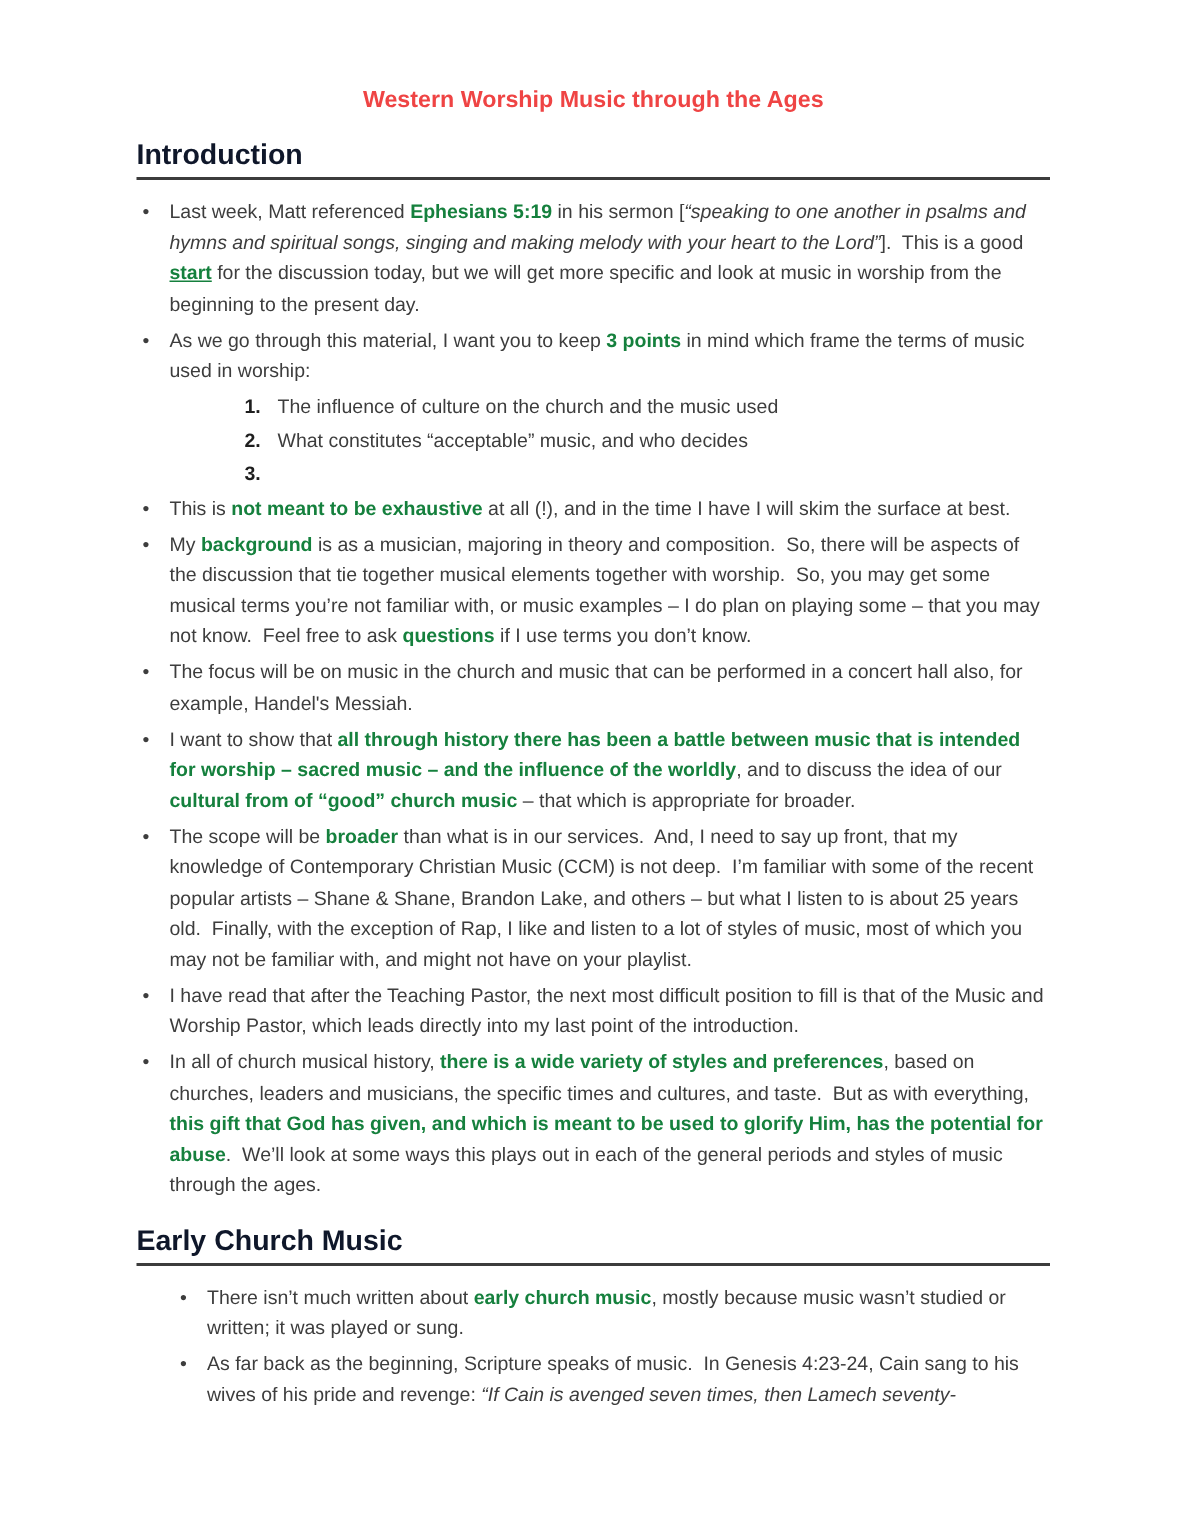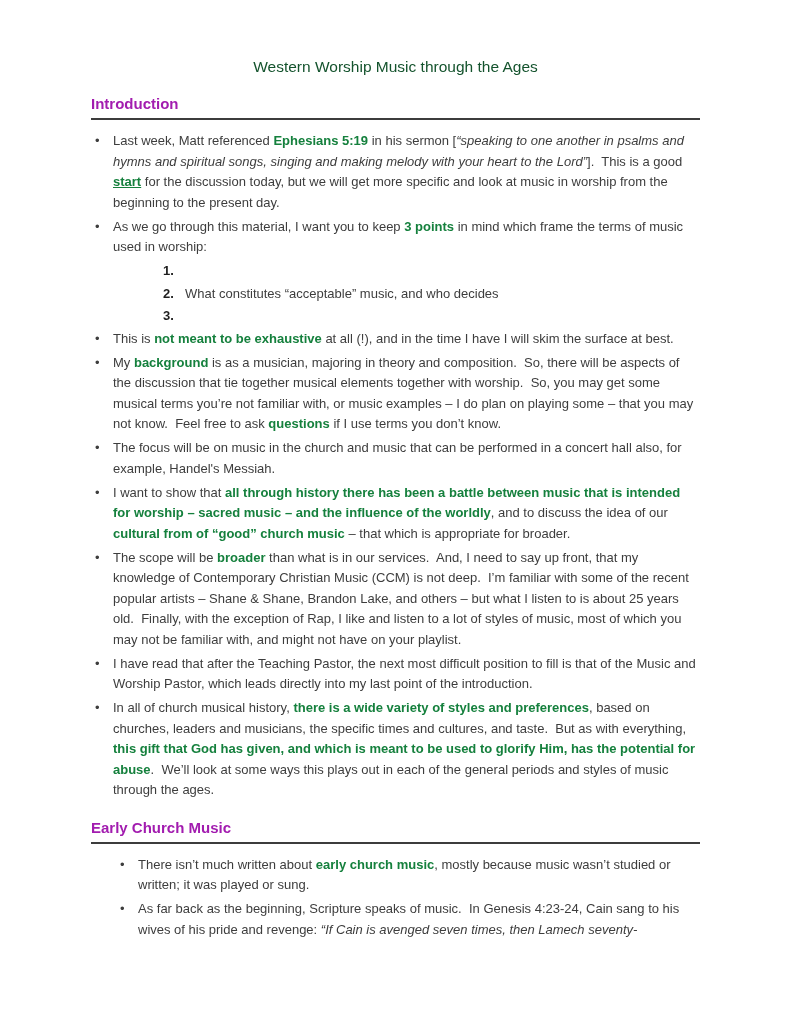--- a/index.html
+++ b/index.html
@@ -10,30 +10,30 @@
     color:#3d3d3d;
     overflow:hidden;
   }
   .page{
     box-sizing:border-box;
     width:791px;height:1024px;
     padding:57px 91px 0 91px;
   }
   h1.doc-title{
     font-size:15.5px;
-    font-weight:400;
-    color:#14532d;
+    font-weight:700;
+    color:#ef4444;
     text-align:center;
     margin:0 0 18px 0;
     line-height:20px;
   }
   h2.sec-heading{
-    font-size:15px;
+    font-size:19px;
     font-weight:700;
-    color:#a21caf;
+    color:#0f172a;
     margin:0;
     line-height:18px;
   }
   .sec-2 h2.sec-heading{margin-top:18px;}
   .rule{
     border-bottom:2.5px solid #3c3c3c;
     margin:5px 0 11px 0;
   }
   .blocks{font-size:13px;line-height:20.5px;}
   .para{
@@ -74,20 +74,21 @@
         <div class="para bullet">
           <span class="marker">•</span>
           <span class="content"><span>Last week, Matt referenced </span><span class="rb">Ephesians 5:19</span><span> in his sermon [</span><span class="ri">“speaking to one another in psalms and hymns and spiritual songs, singing and making melody with your heart to the Lord”</span><span>].  This is a good </span><span class="rb ru">start</span><span> for the discussion today, but we will get more specific and look at music in worship from the beginning to the present day.</span></span>
         </div>
         <div class="para bullet">
           <span class="marker">•</span>
           <span class="content"><span>As we go through this material, I want you to keep </span><span class="rb">3 points</span><span> in mind which frame the terms of music used in worship:</span></span>
         </div>
         <div class="para numbered">
           <span class="marker">1.</span>
+          <span class="content"><span>The influence of culture on the church and the music used</span></span>
         </div>
         <div class="para numbered">
           <span class="marker">2.</span>
           <span class="content"><span>What constitutes “acceptable” music, and who decides</span></span>
         </div>
         <div class="para numbered">
           <span class="marker">3.</span>
         </div>
         <div class="para bullet">
           <span class="marker">•</span>

